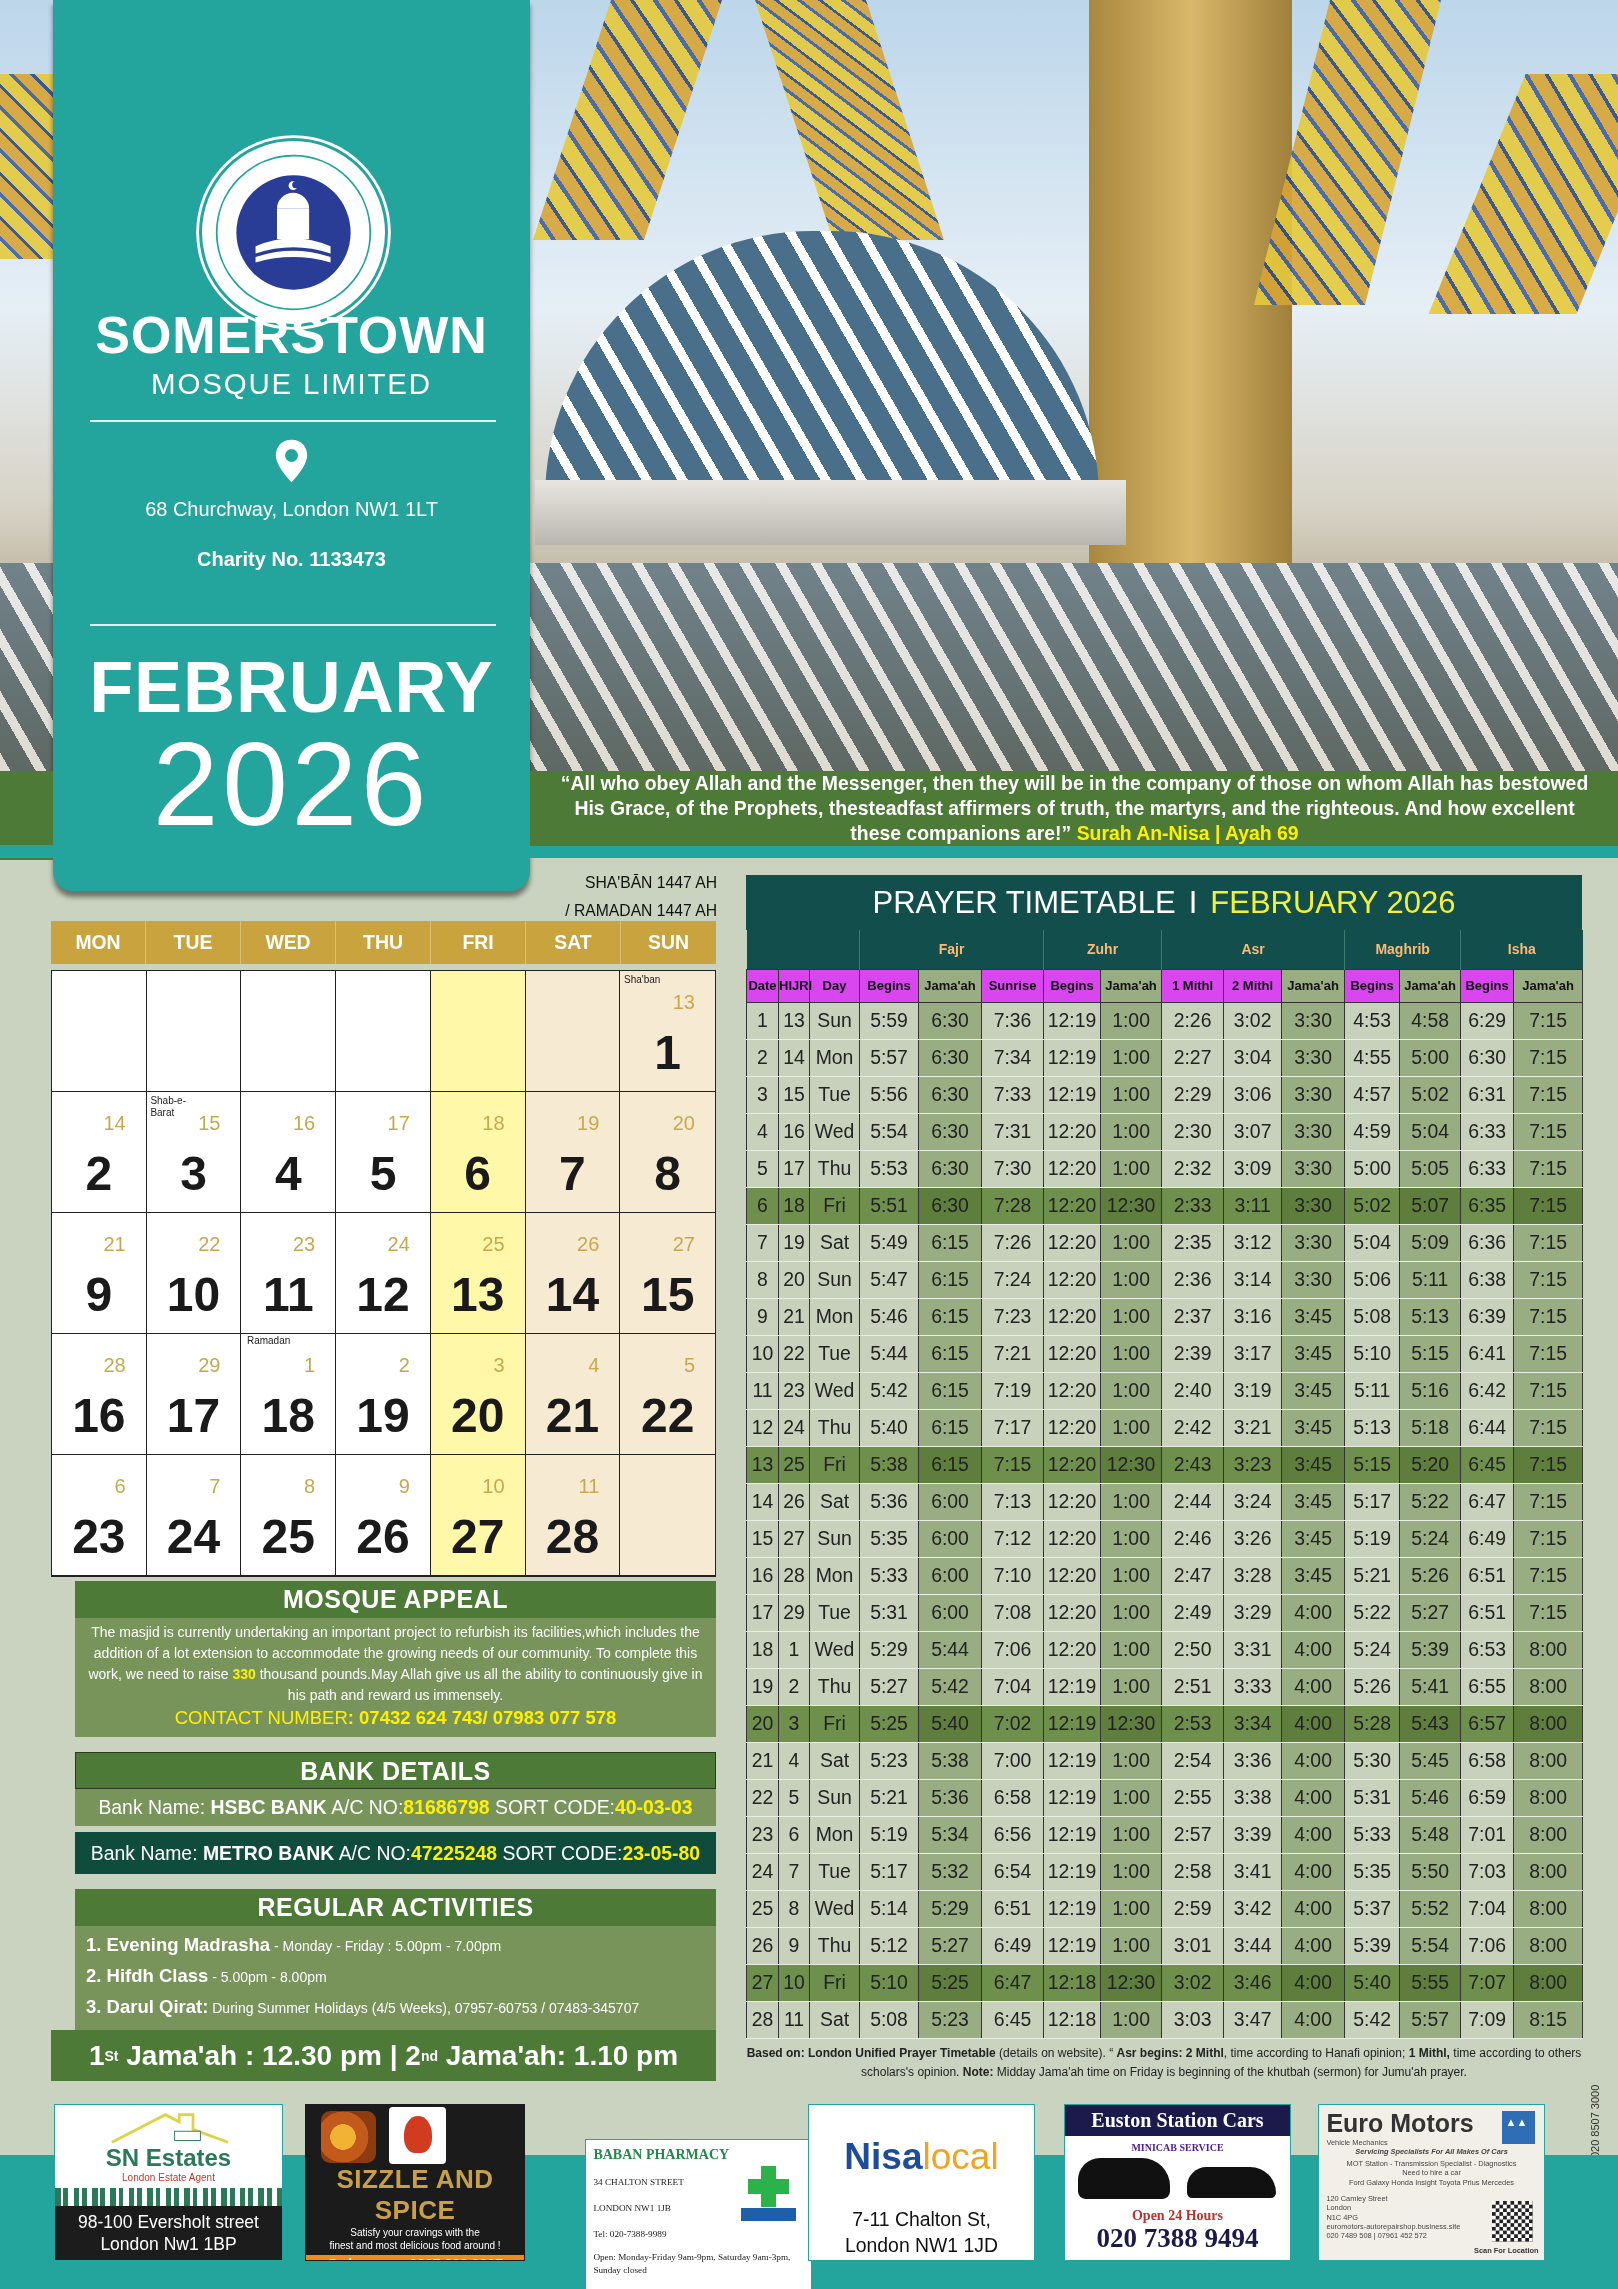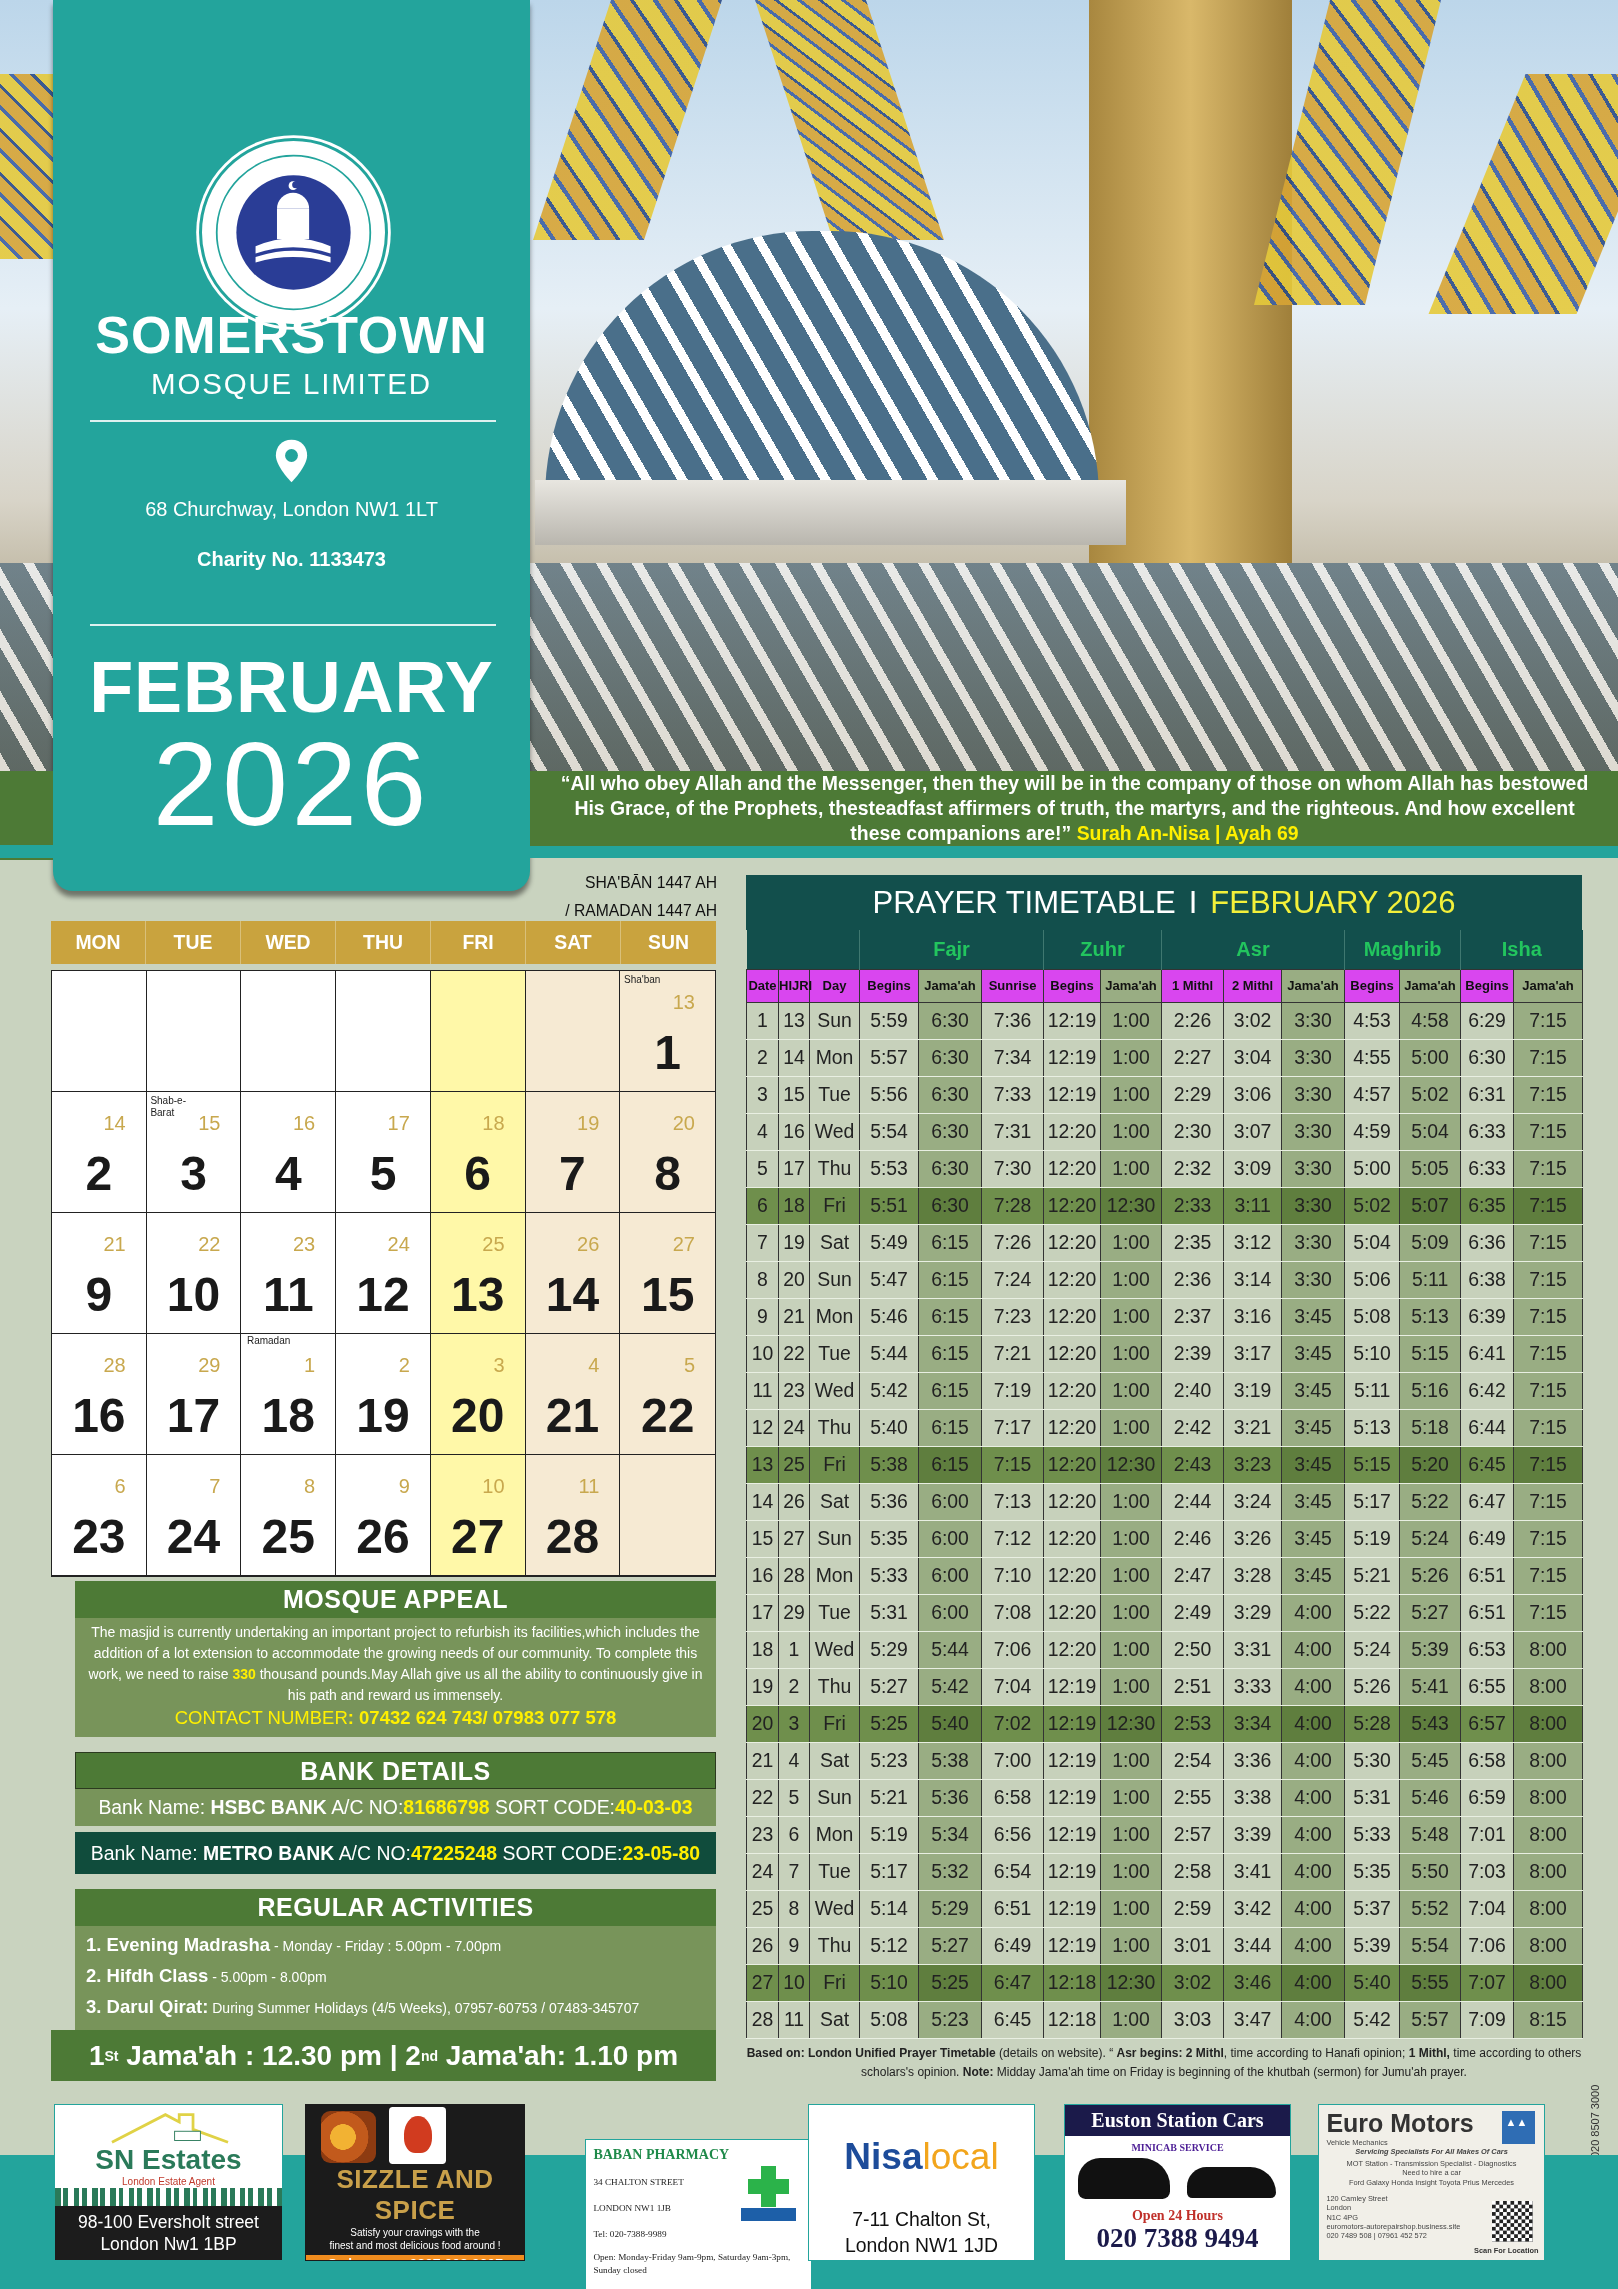--- a/index.html
+++ b/index.html
@@ -129,21 +129,21 @@
   .jamah sup { font-size: 14px; }
 
   
   .tt { position: absolute; left: 746px; top: 875px; width: 836px; }
   .tt-title {
     background: #124f4c; height: 55px; color: #fff; font-size: 31px; text-align: center; line-height: 55px;
   }
   .tt-title .m { color: #f3f03a; }
   .tt-title .sep { margin: 0 13px; }
   .tt table { width: 100%; border-collapse: collapse; table-layout: fixed; }
-  .tt th.grp { background: #124f4c; color: #22c55e; font-size: 20px; height: 39px; border-left: 1.8px solid #3f7870; }
+  .tt th.grp { background: #124f4c; color: #fdba74; font-size: 14px; height: 39px; border-left: 1.8px solid #3f7870; }
   .tt th.sub { background: #d946ef; color: #111; font-size: 13px; height: 33px; border: 0.9px solid #333; font-weight: bold; }
   .tt th.sub.dark { background: #99ad83; }
   .tt td { font-size: 19.4px; text-align: center; color: #222; height: 37px; border-left: 0.9px solid #333; border-right: 0.9px solid #333; border-bottom: 1.8px solid #e9efe2; background: #c7d1bb; padding: 0; }
   .tt td.j { background: #99ad83; }
   .tt tr.fri td { background: #6f8f4c; }
   .tt tr.fri td.j { background: #5f7e3e; }
   .tt .note {
     text-align: center; font-size: 12px; color: #222; line-height: 18.5px; padding-top: 5.5px;
   }
   .tt .note b { font-weight: bold; }
@@ -152,21 +152,21 @@
     position: absolute; left: 1589px; top: 2030px; width: 18.5px; height: 240px;
     font-size: 11px; color: #333; writing-mode: vertical-rl; transform: rotate(180deg);
     white-space: nowrap;
   }
   .printer b { font-weight: bold; }
 
   
   .footer-teal { position: absolute; left: 0; top: 2155px; width: 1619px; height: 135px; background: #23a49c; }
   .ad { position: absolute; top: 2104px; height: 157px; background: #fff; border: 1.8px solid #23a49c; overflow: hidden; text-align: center; }
   .ad-sn { left: 54px; width: 229px; }
-  .ad-sn .logo-t { color: #2a7a59; font-weight: bold; font-size: 28px; margin-top: 39px; }
+  .ad-sn .logo-t { color: #2a7a59; font-weight: bold; font-size: 24px; margin-top: 39px; }
   .ad-sn .tag { color: #c0392b; font-size: 10px; }
   .ad-sn .sky { position: absolute; left: 0; bottom: 52px; width: 100%; height: 20px; background: repeating-linear-gradient(90deg,#2a7a59 0 5.5px,transparent 5.5px 8.3px,#2a7a59 8.3px 13px,transparent 13px 18.5px); }
   .ad-sn .addr { position: absolute; left: 0; bottom: 0; width: 100%; height: 54px; background: #1c1c1c; color: #fff; font-size: 17.5px; line-height: 22px; padding-top: 4.6px; }
   .ad-sz { left: 305px; width: 220px; background: #1b1b1b; border-color: #1b1b1b; }
   .ad-sz .title { color: #c9a04a; font-weight: bold; font-size: 26px; margin-top: 59px; letter-spacing: 0.5px; }
   .ad-sz .desc { color: #fff; font-size: 10px; line-height: 13px; }
   .ad-sz .order { background: #f08c1e; color: #fff; font-weight: bold; font-size: 14px; line-height: 18.5px; margin-top: 2.8px; }
   .ad-sz .food { position: absolute; left: 14.8px; top: 5.5px; width: 55px; height: 52px; border-radius: 9.2px; background: radial-gradient(circle at 40% 50%, #f2b233 0 30%, #c25a1c 31% 60%, #8d3b11 61%); }
   .ad-sz .badge { position: absolute; left: 83px; top: 1.8px; width: 57px; height: 57px; background: #fff; border-radius: 3.7px; }
   .ad-sz .badge::after { content: ""; position: absolute; left: 14.8px; top: 9.2px; width: 28px; height: 37px; border-radius: 50% 50% 40% 40%; background: #d13b1f; }

